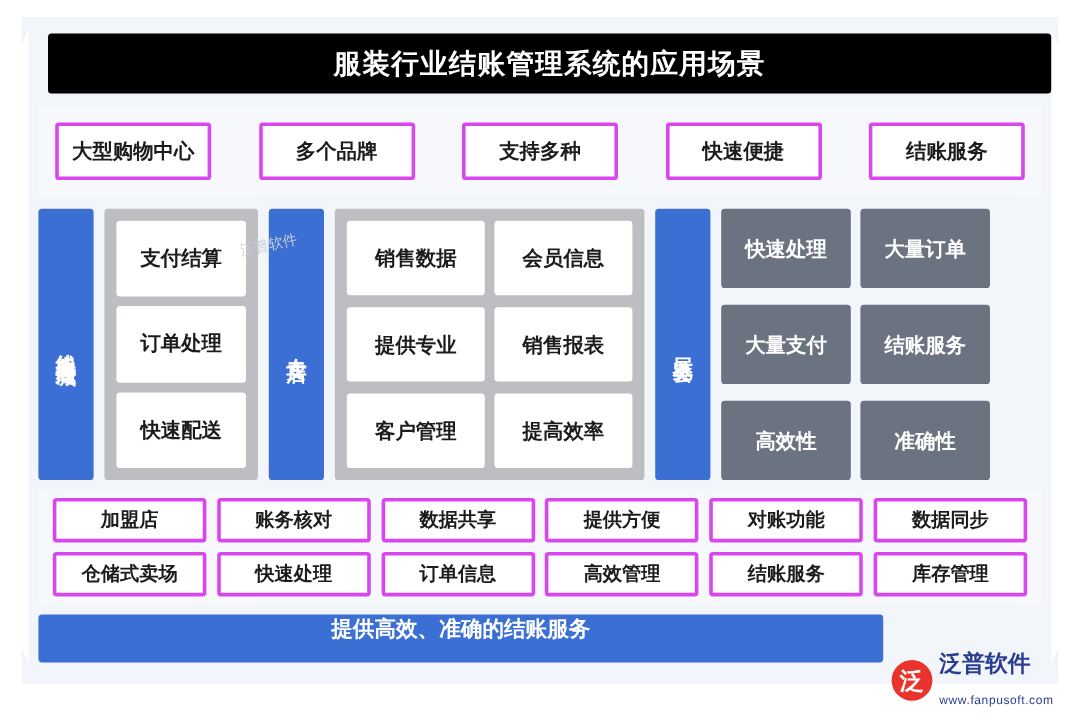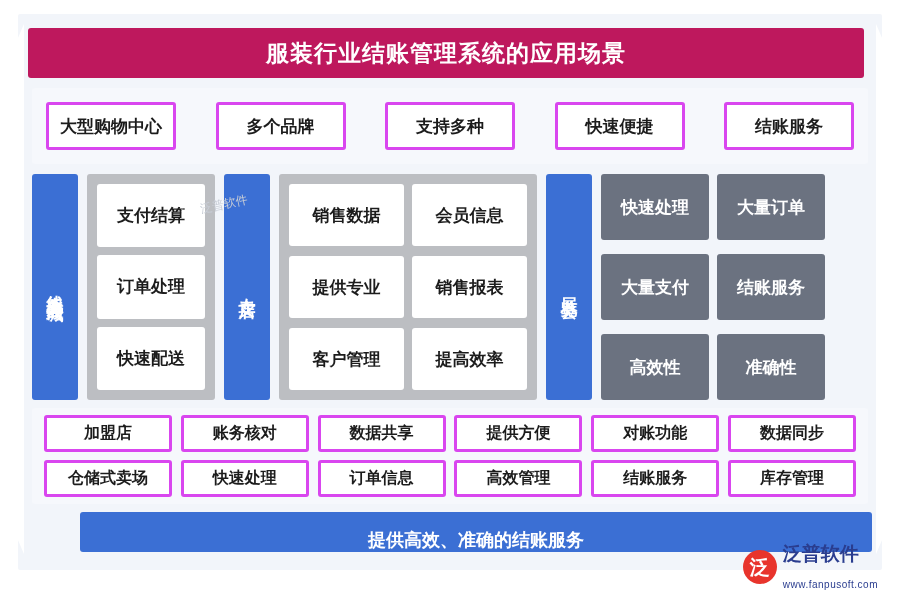--- a/index.html
+++ b/index.html
@@ -42,25 +42,25 @@
     position: absolute;
     right: 8px;
     top: 24px;
     width: 16px;
     height: 530px;
     background: #ffffff;
     clip-path: polygon(0 0, 100% 7%, 100% 93%, 0 100%);
   }
   .title-bar {
     position: absolute;
-    left: 28px;
+    left: 40px;
     top: 28px;
     width: 836px;
     height: 50px;
-    background: #be185d;
+    background: #000000;
     border-radius: 3px;
     display: flex;
     align-items: center;
     justify-content: center;
   }
   .title-bar .title-text {
     color: #ffffff;
     font-size: 23px;
     font-weight: bold;
     letter-spacing: 1px;
@@ -206,31 +206,30 @@
   }
   .bottom-row .chip {
     width: 128px;
     height: 37px;
     font-size: 16px;
   }
   .footer-bar {
     position: absolute;
     left: 32px;
     top: 512px;
-    width: 792px;
+    width: 704px;
     height: 40px;
     background: #3b6fd4;
     border-radius: 3px;
     display: flex;
-    align-items: flex-end;
+    align-items: flex-start;
     justify-content: center;
     color: #ffffff;
     font-size: 18px;
     font-weight: bold;
-    margin-left: 48px;
   }
   
   .logo {
     position: absolute;
     right: 22px;
     bottom: 10px;
     display: flex;
     align-items: center;
     gap: 6px;
   }

